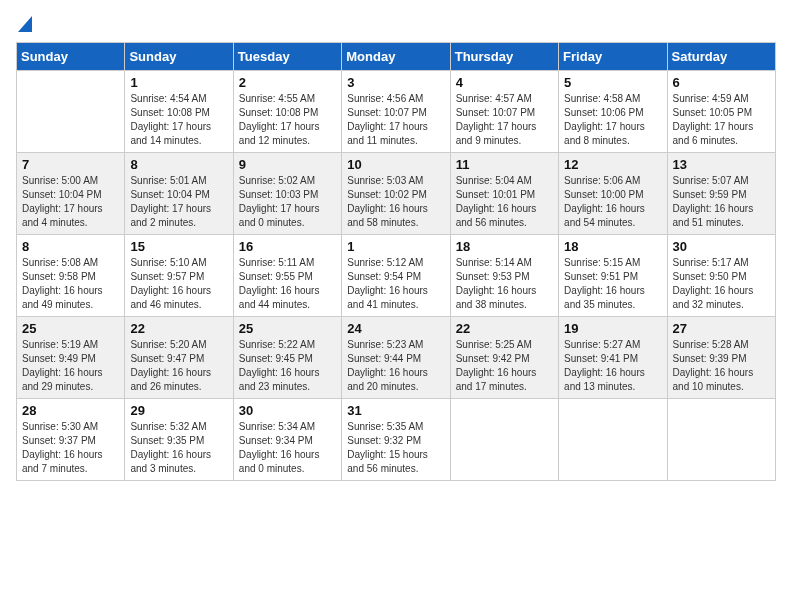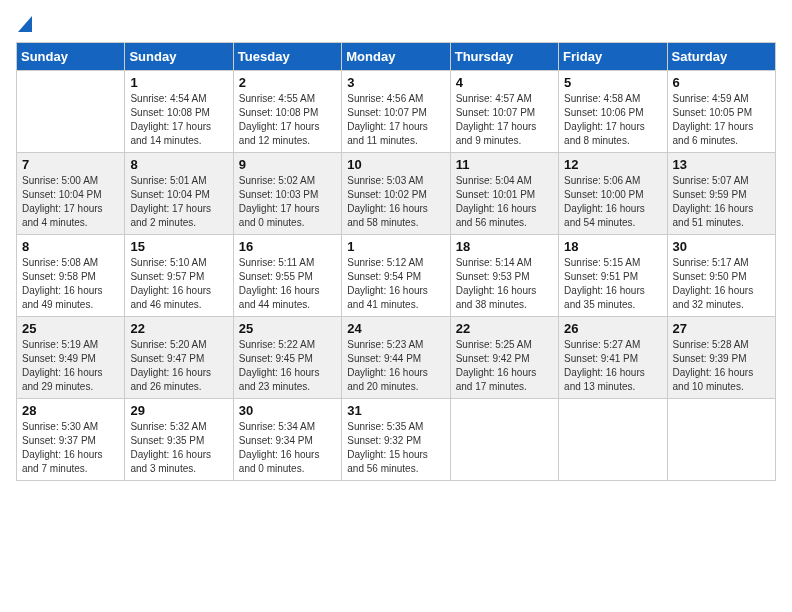--- a/index.html
+++ b/index.html
@@ -217,21 +217,21 @@
         </td>
         <td>
           <span class="day-number">24</span>
           <div class="day-info">Sunrise: 5:23 AM<br>Sunset: 9:44 PM<br>Daylight: 16 hours<br>and 20 minutes.</div>
         </td>
         <td>
           <span class="day-number">22</span>
           <div class="day-info">Sunrise: 5:25 AM<br>Sunset: 9:42 PM<br>Daylight: 16 hours<br>and 17 minutes.</div>
         </td>
         <td>
-          <span class="day-number">26</span>
+          <span class="day-number">19</span>
           <div class="day-info">Sunrise: 5:27 AM<br>Sunset: 9:41 PM<br>Daylight: 16 hours<br>and 13 minutes.</div>
         </td>
         <td>
           <span class="day-number">27</span>
           <div class="day-info">Sunrise: 5:28 AM<br>Sunset: 9:39 PM<br>Daylight: 16 hours<br>and 10 minutes.</div>
         </td>
       </tr>
       <tr class="row-white">
         <td>
           <span class="day-number">28</span>

